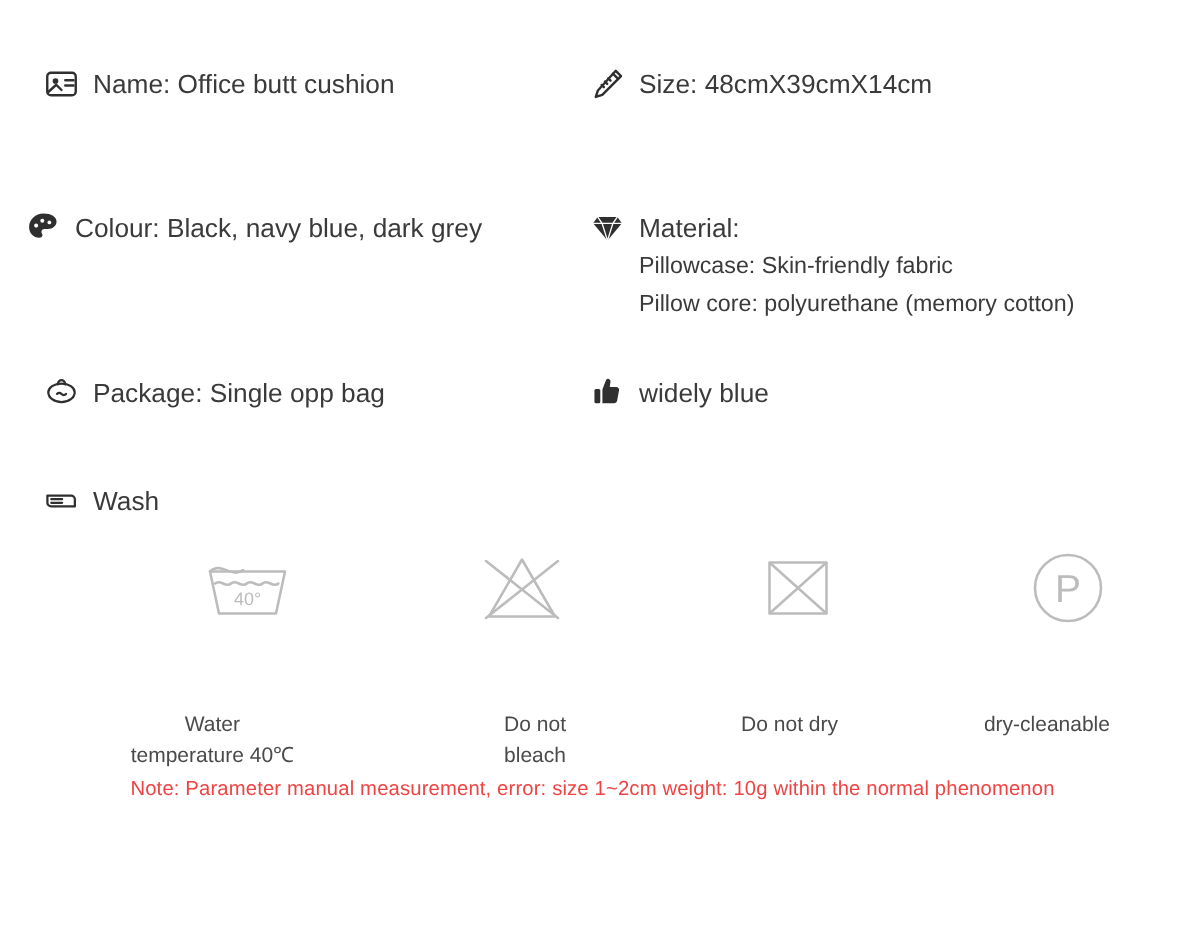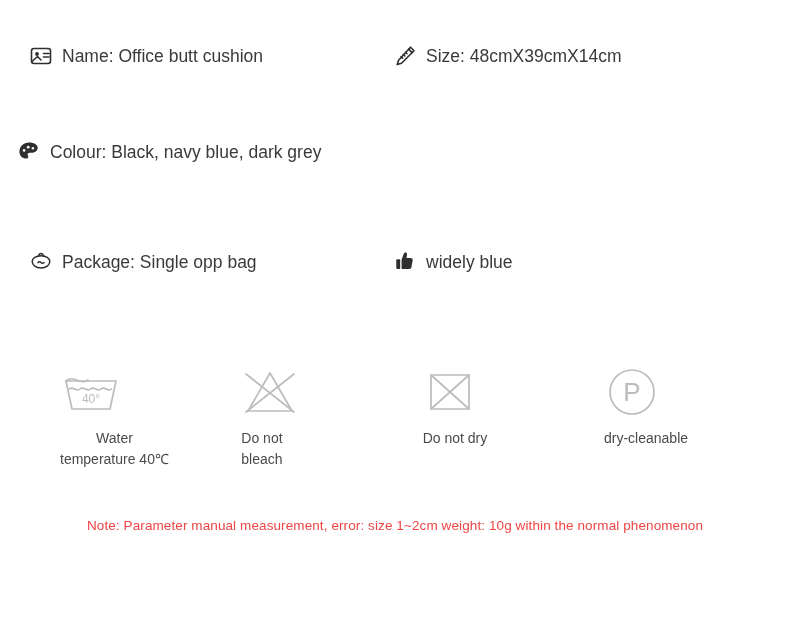--- a/index.html
+++ b/index.html
@@ -74,21 +74,22 @@
     top: 362px;
     width: 680px;
     display: flex;
     justify-content: space-between;
     align-items: flex-start;
   }
   .care-item {
     width: 136px;
     display: flex;
     flex-direction: column;
-    align-items: flex-start;
+    align-items: flex-end;
+    gap: 44px;
   }
   .care-sym {
     height: 60px;
     display: flex;
     align-items: center;
     justify-content: center;
   }
   .care-label {
     margin-top: 6px;
     font-size: 14px;
@@ -143,20 +144,33 @@
       <svg width="24" height="24" viewBox="0 0 24 24">
         <path d="M12 2.4c-5.3 0-9.6 4-9.6 9 0 4.3 3.1 7.1 6.6 7.1 1.6 0 2.3-.8 2.3-1.8 0-.9-.7-1.3-.7-2.2 0-1 .9-1.8 2.1-1.8h2.1c3.4 0 5.9-2.2 5.9-5 0-3.1-3.6-5.3-8.7-5.3z" fill="#2f2f2f"></path>
         <circle cx="7.1" cy="10.4" r="1.35" fill="#ffffff"></circle>
         <circle cx="11.2" cy="7.2" r="1.35" fill="#ffffff"></circle>
         <circle cx="15.9" cy="8.3" r="1.25" fill="#ffffff"></circle>
       </svg>
     </span>
     <span class="spec-text">Colour: Black, navy blue, dark grey</span>
   </div>
 
+  <div class="spec-row" id="row-material">
+    <span class="spec-icon">
+      <svg width="24" height="24" viewBox="0 0 24 24">
+        <path d="M5.4 4.6h13.2l3 4.3L12 20.4 2.4 8.9z" fill="#2f2f2f"></path>
+        <path d="M5.4 4.6 8.4 8.9 12 20.4 15.6 8.9 18.6 4.6 M2.4 8.9h19.2" stroke="#ffffff" stroke-width="0.9" fill="none"></path>
+      </svg>
+    </span>
+    <span class="spec-text">
+      <span>Material:</span>
+      <span class="sub">Pillowcase: Skin-friendly fabric</span>
+      <span class="sub">Pillow core: polyurethane (memory cotton)</span>
+    </span>
+  </div>
 
   <div class="spec-row" id="row-package">
     <span class="spec-icon">
       <svg width="24" height="24" viewBox="0 0 24 24" fill="none" stroke="#2f2f2f" stroke-width="1.5">
         <path d="M3.2 11.5c0-3.2 3.9-5.8 8.8-5.8s8.8 2.6 8.8 5.8c0 3.6-3.9 6.6-8.8 6.6s-8.8-3-8.8-6.6z" stroke-linejoin="round"></path>
         <path d="M9.4 6.2 C9.9 4.3 10.9 3.4 12 3.4 C13.1 3.4 14.1 4.3 14.6 6.2" stroke-linecap="round"></path>
         <path d="M9 12.6c.9-1 2.1-1 3 0 .9 1 2.1 1 3 0" stroke-linecap="round"></path>
       </svg>
     </span>
     <span class="spec-text">Package: Single opp bag</span>
@@ -167,20 +181,29 @@
       <svg width="24" height="24" viewBox="0 0 24 24">
         <path d="M8.6 9.6 10.9 3.6c.3-.8 1.1-1.2 1.9-1 .8.2 1.3 1 1.2 1.8l-.5 3.6h4.3c1.2 0 2.1 1.1 1.9 2.2l-1.3 7c-.2 1-1 1.7-2 1.7H8.6z" fill="#2f2f2f"></path>
         <rect x="3.3" y="9.3" width="3.9" height="9.6" rx="1" fill="#2f2f2f"></rect>
       </svg>
     </span>
     <span class="spec-text">
       <span class="ind">widely blue</span>
     </span>
   </div>
 
+  <div class="spec-row" id="row-wash">
+    <span class="spec-icon">
+      <svg width="24" height="24" viewBox="0 0 24 24" fill="none" stroke="#2f2f2f" stroke-width="1.5">
+        <path d="M2.6 8.4 L18.4 8.4 C19.8 8.4 20.9 9.5 20.9 10.9 L20.9 15.6 L5.1 15.6 C3.7 15.6 2.6 14.5 2.6 13.1 Z" stroke-linejoin="round"></path>
+        <path d="M5.2 10.8 H12.4 M5.2 13.2 H12.4" stroke-linecap="round"></path>
+      </svg>
+    </span>
+    <span class="spec-text">Wash</span>
+  </div>
 
   <div class="care-strip">
 
     <div class="care-item">
       <span class="care-sym">
         <svg width="62" height="50" viewBox="0 0 62 50" fill="none" stroke="#bcbcbc" stroke-width="1.7">
           <path d="M6 14 H56 L50 42 H12 Z" stroke-linejoin="round"></path>
           <path d="M6 14 C14 7, 20 19, 28 13" stroke-linecap="round"></path>
           <path d="M9.5 22 C13 18.5, 16.5 25.5, 20 22 C23.5 18.5, 27 25.5, 30.5 22 C34 18.5, 37.5 25.5, 41 22 C44.5 18.5, 48 25.5, 51.5 22" stroke-linecap="round"></path>
           <text x="31" y="36" text-anchor="middle" font-family="'Liberation Sans', sans-serif" font-size="12" fill="#bcbcbc" stroke="none">40°</text>

